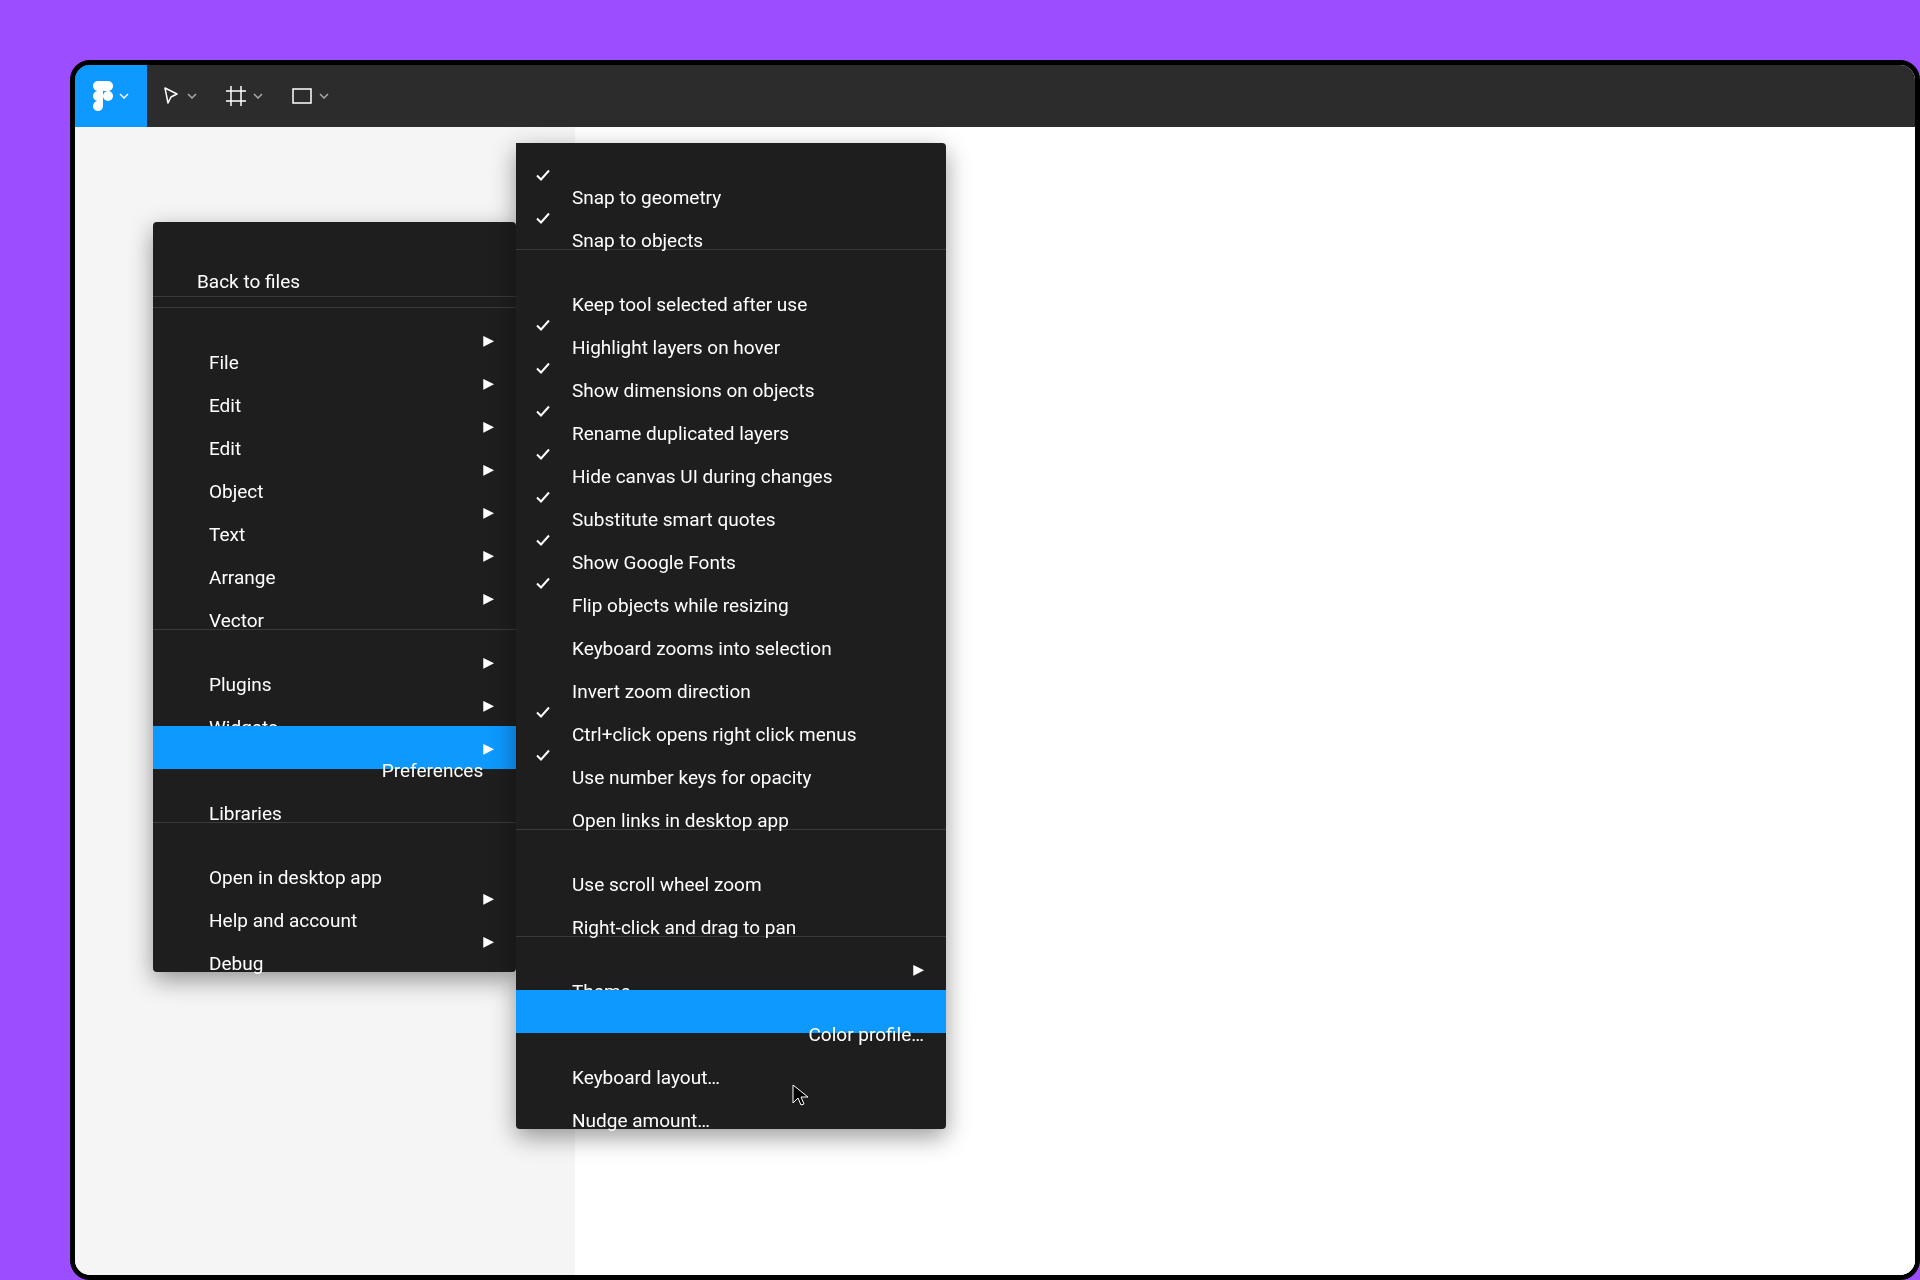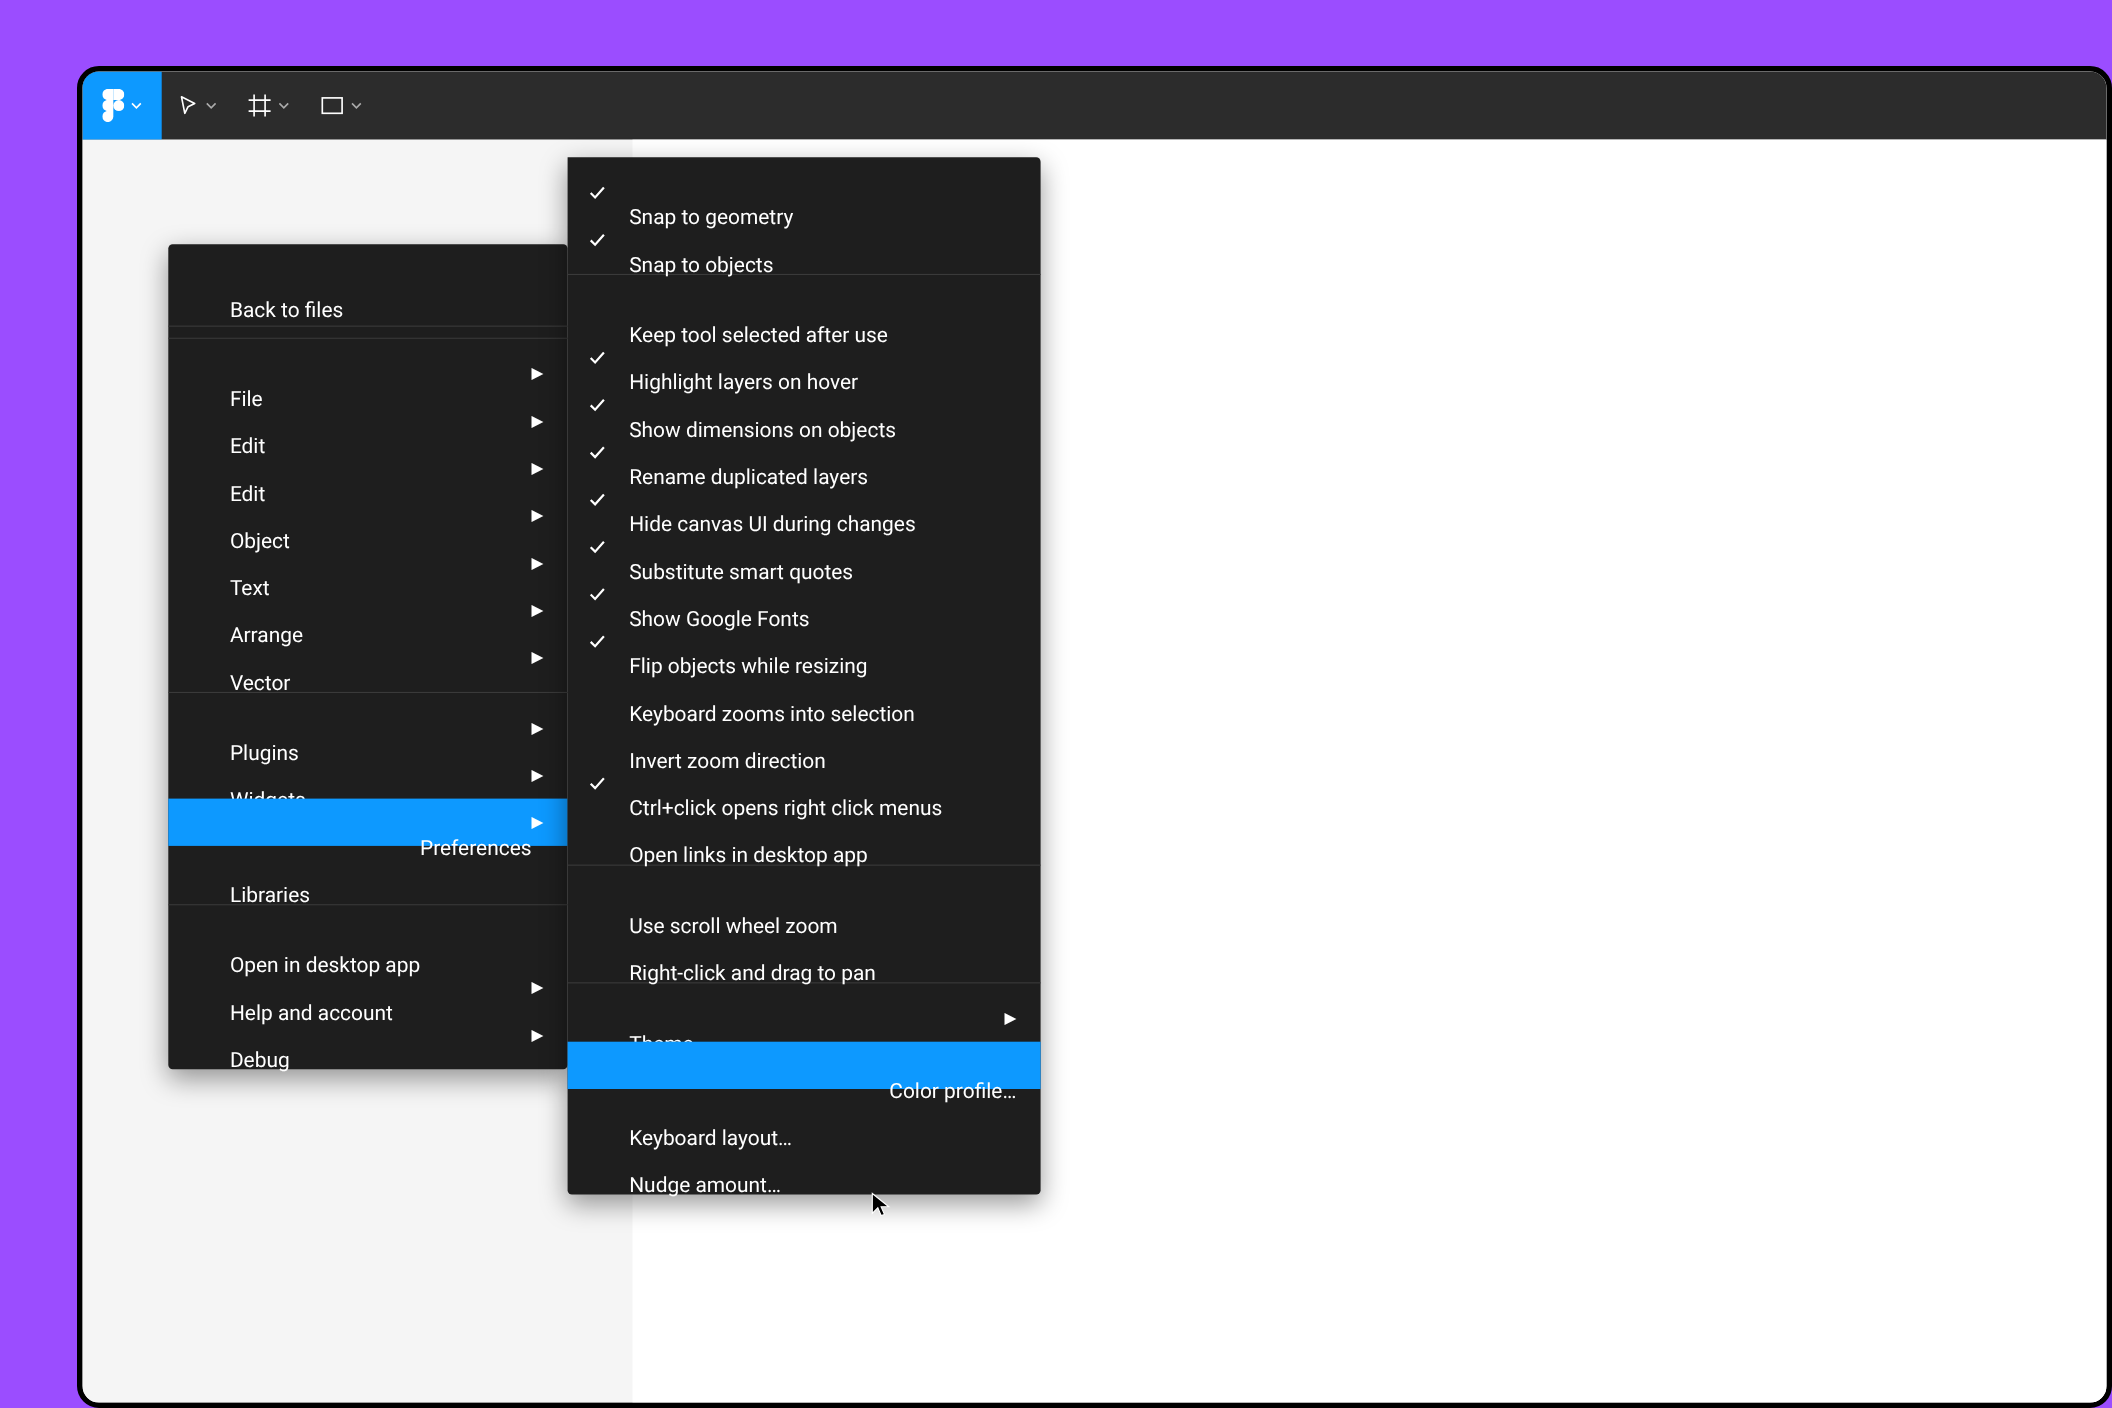--- a/index.html
+++ b/index.html
@@ -83,21 +83,21 @@
     }
     .menu-item {
       display: flex;
       align-items: center;
       height: 43px;
       padding: 0 22px 0 56px;
       position: relative;
       cursor: pointer;
     }
     .menu-item.back {
-      padding-left: 56px;
+      padding-left: 44px;
       height: 54px;
     }
     .menu-item.highlighted {
       background: #0d99ff;
       text-align: right;
     }
     .menu-item .label {
       flex: 1;
       margin-top: 45px;
     }
@@ -312,20 +312,26 @@
     <div class="menu-item">
       <span class="label">Invert zoom direction</span>
     </div>
     <div class="menu-item">
       <span class="check"><svg width="14" height="12" viewBox="0 0 14 12">
             <path d="M1 6l4 4 8-9" stroke="#fff" stroke-width="2" fill="none"></path>
           </svg></span>
       <span class="label">Ctrl+click opens right click menus</span>
     </div>
     <div class="menu-item">
+      <span class="check"><svg width="14" height="12" viewBox="0 0 14 12">
+            <path d="M1 6l4 4 8-9" stroke="#fff" stroke-width="2" fill="none"></path>
+          </svg></span>
+      <span class="label">Use number keys for opacity</span>
+    </div>
+    <div class="menu-item">
       <span class="label">Open links in desktop app</span>
     </div>
     <div class="menu-sep"></div>
 
     <div class="menu-item">
       <span class="label">Use scroll wheel zoom</span>
     </div>
     <div class="menu-item">
       <span class="label">Right-click and drag to pan</span>
     </div>

